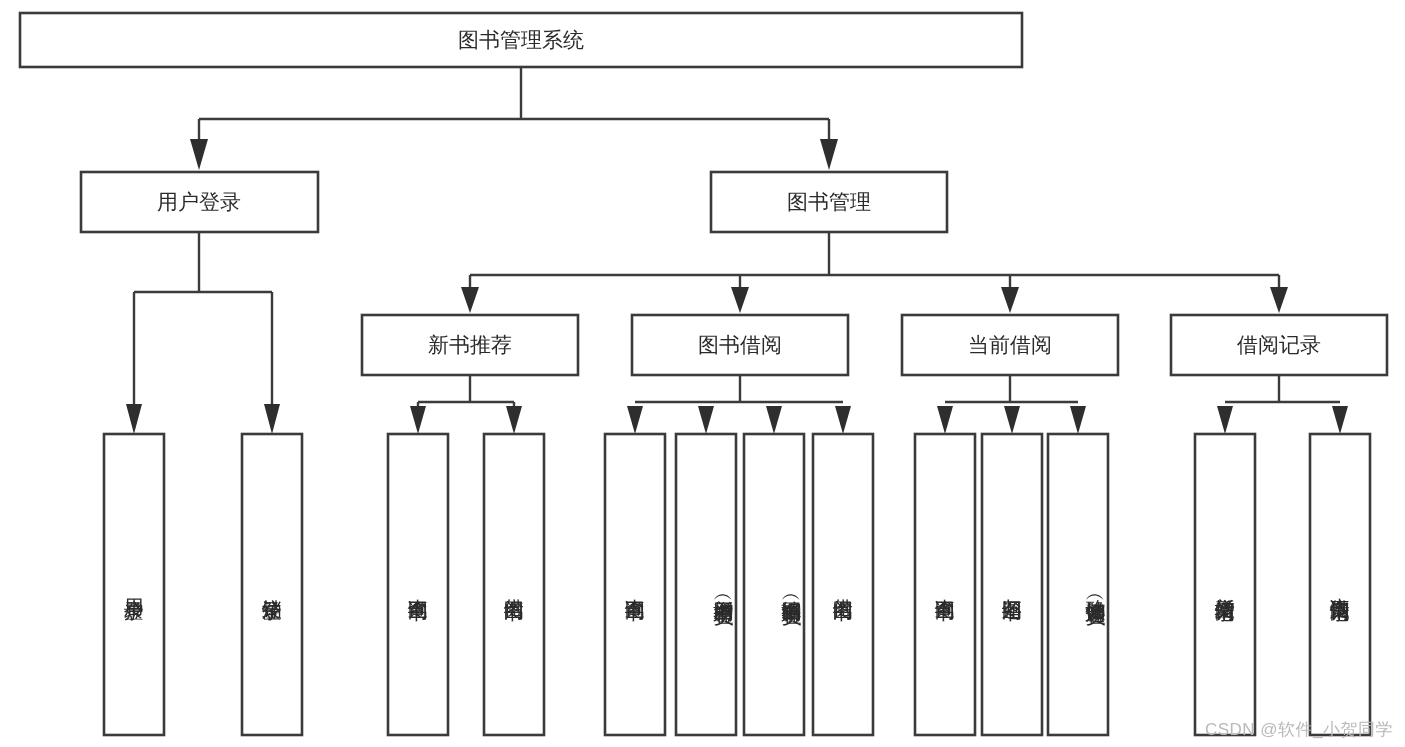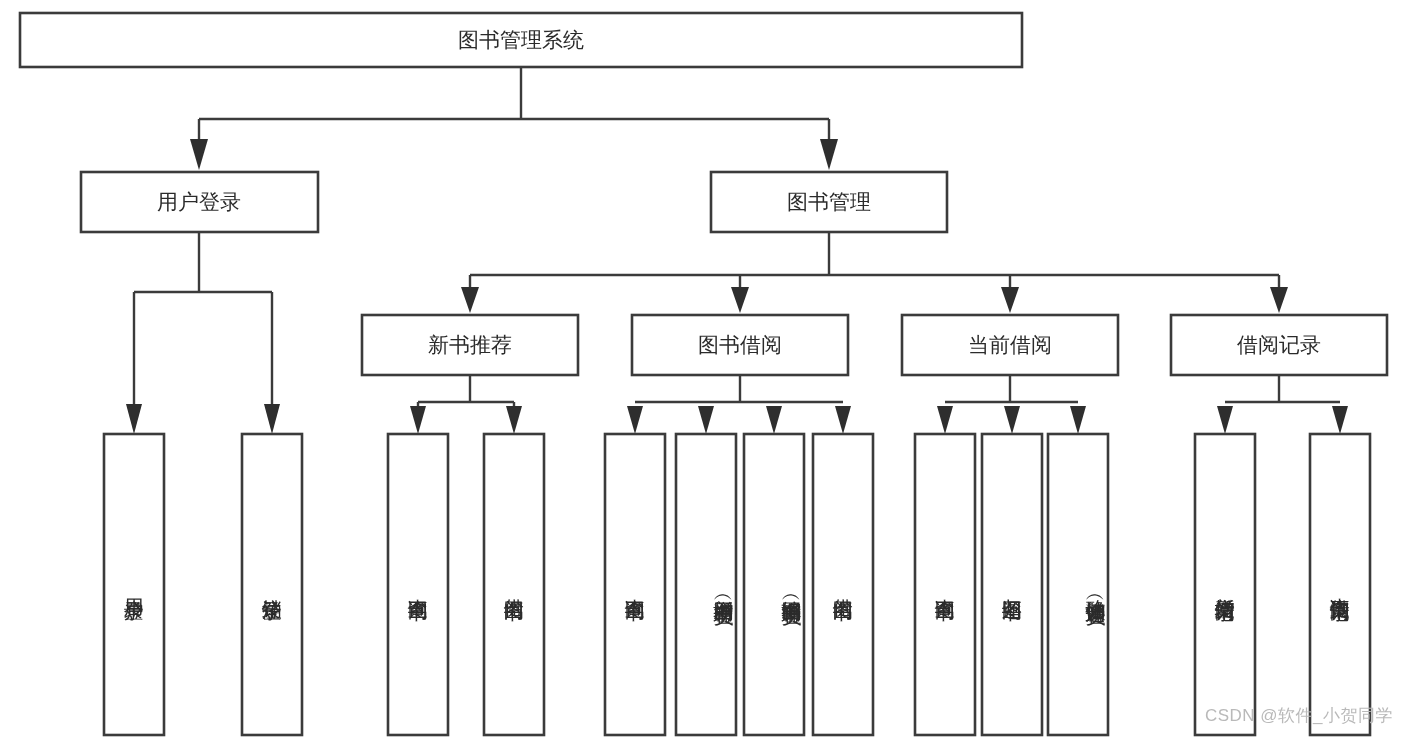--- a/index.html
+++ b/index.html
@@ -58,21 +58,21 @@
     text-align: center;
     writing-mode: vertical-rl;
     text-orientation: upright;
     white-space: nowrap;
     letter-spacing: 1px;
     pointer-events: none;
   }
   .watermark {
     position: absolute;
     right: 12px;
-    bottom: 20px;
+    bottom: 6px;
     color: #b9b9b9;
     font-family: "Liberation Sans", "DejaVu Sans", sans-serif;
     font-size: 17px;
     letter-spacing: 0.5px;
     white-space: nowrap;
   }
 </style>
 </head>
 <body>
 

